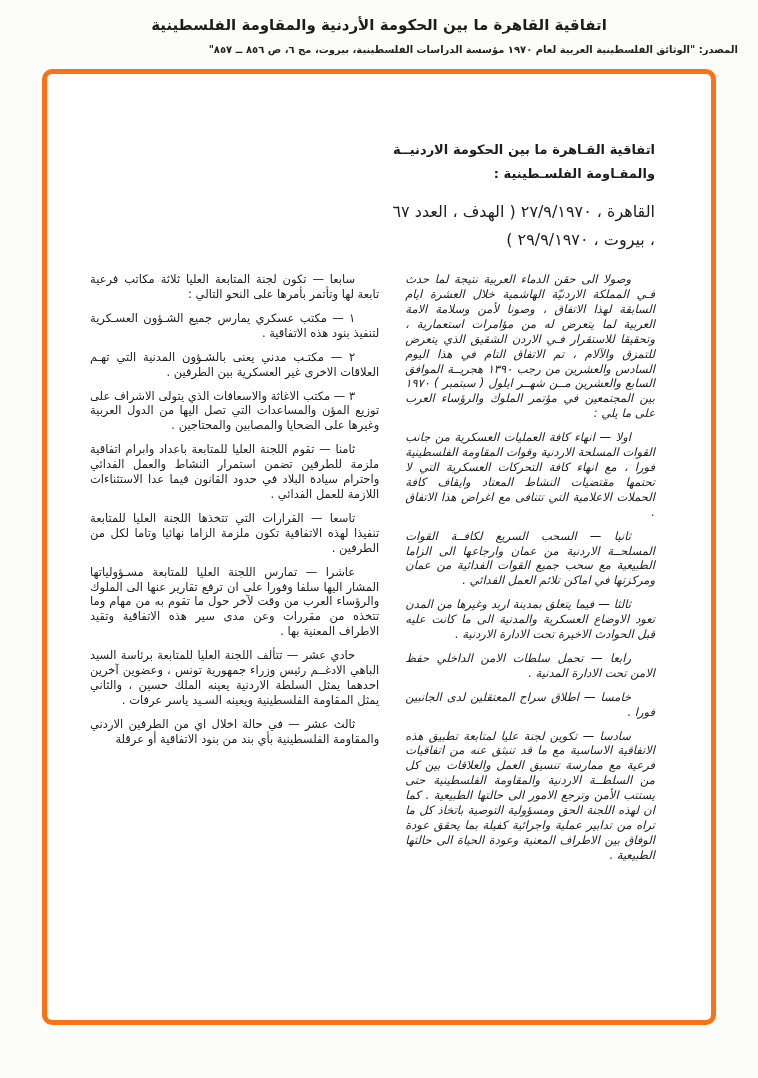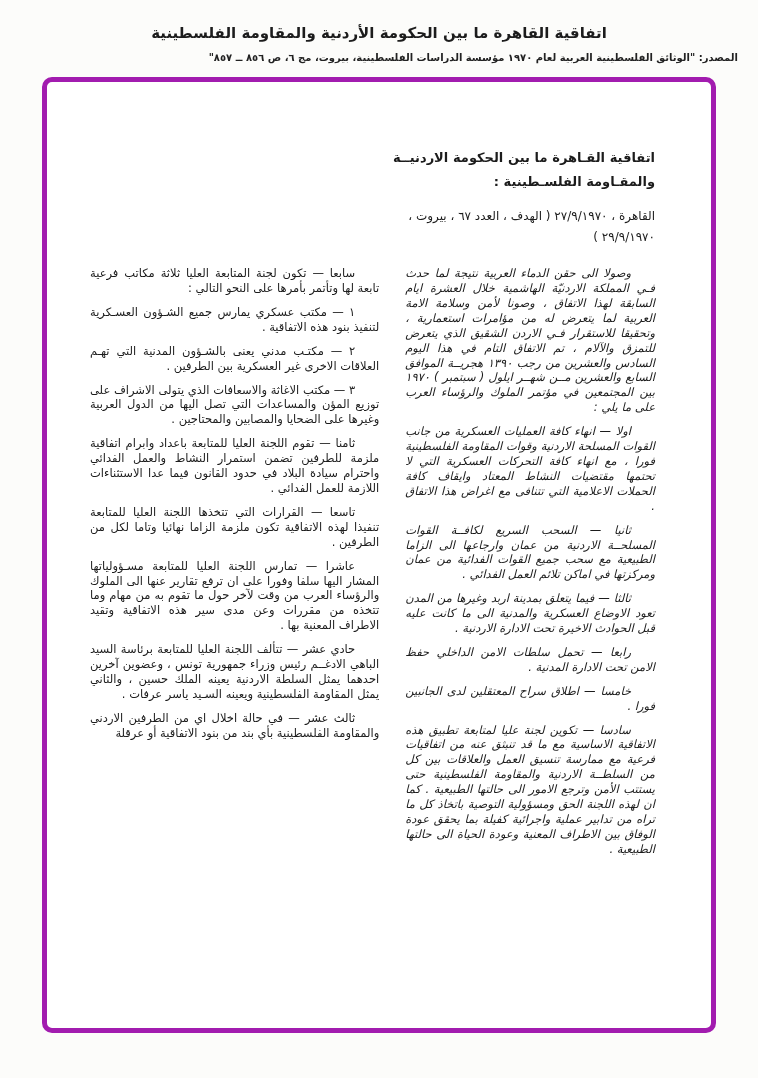--- a/index.html
+++ b/index.html
@@ -4,57 +4,57 @@
 <style>
   * { box-sizing: border-box; }
   html, body {
     margin: 0; padding: 0;
     width: 758px; height: 1078px;
     background: #fcfcfa;
     overflow: hidden;
     font-family: "DejaVu Sans", sans-serif;
     color: #1c1c1c;
   }
-  .page-header { padding-top: 24px; text-align: center; direction: rtl; }
+  .page-header { padding-top: 16px; text-align: center; direction: rtl; }
   .page-title {
     font-size: 15px; font-weight: bold; letter-spacing: 0;
     margin: 0;
   }
   .source-line {
     direction: rtl;
     margin: 9px 20px 0 20px;
     font-size: 10px; font-weight: bold;
     text-align: right;
     line-height: 1.4;
     color: #222;
   }
   .scan-frame {
     margin: 12px auto 0 auto;
     width: 674px; height: 956px;
-    border: 5px solid #a21caf;
+    border: 5px solid #f97316;
     border-radius: 10px;
     background: #ffffff;
     overflow: hidden;
   }
   .doc {
     direction: rtl;
     padding: 64px 56px 0 14px;
   }
   .doc-heading {
     width: 262px;
     font-weight: bold;
     font-size: 13px;
     line-height: 1.85;
     text-align: justify;
     margin: 0;
   }
   .doc-dateline {
     width: 272px;
     margin-top: 12px;
-    font-size: 12px;
+    font-size: 16px;
     line-height: 1.75;
     text-align: right;
   }
   .columns {
     display: flex;
     gap: 26px;
     margin-top: 18px;
     align-items: flex-start;
   }
   .col {

